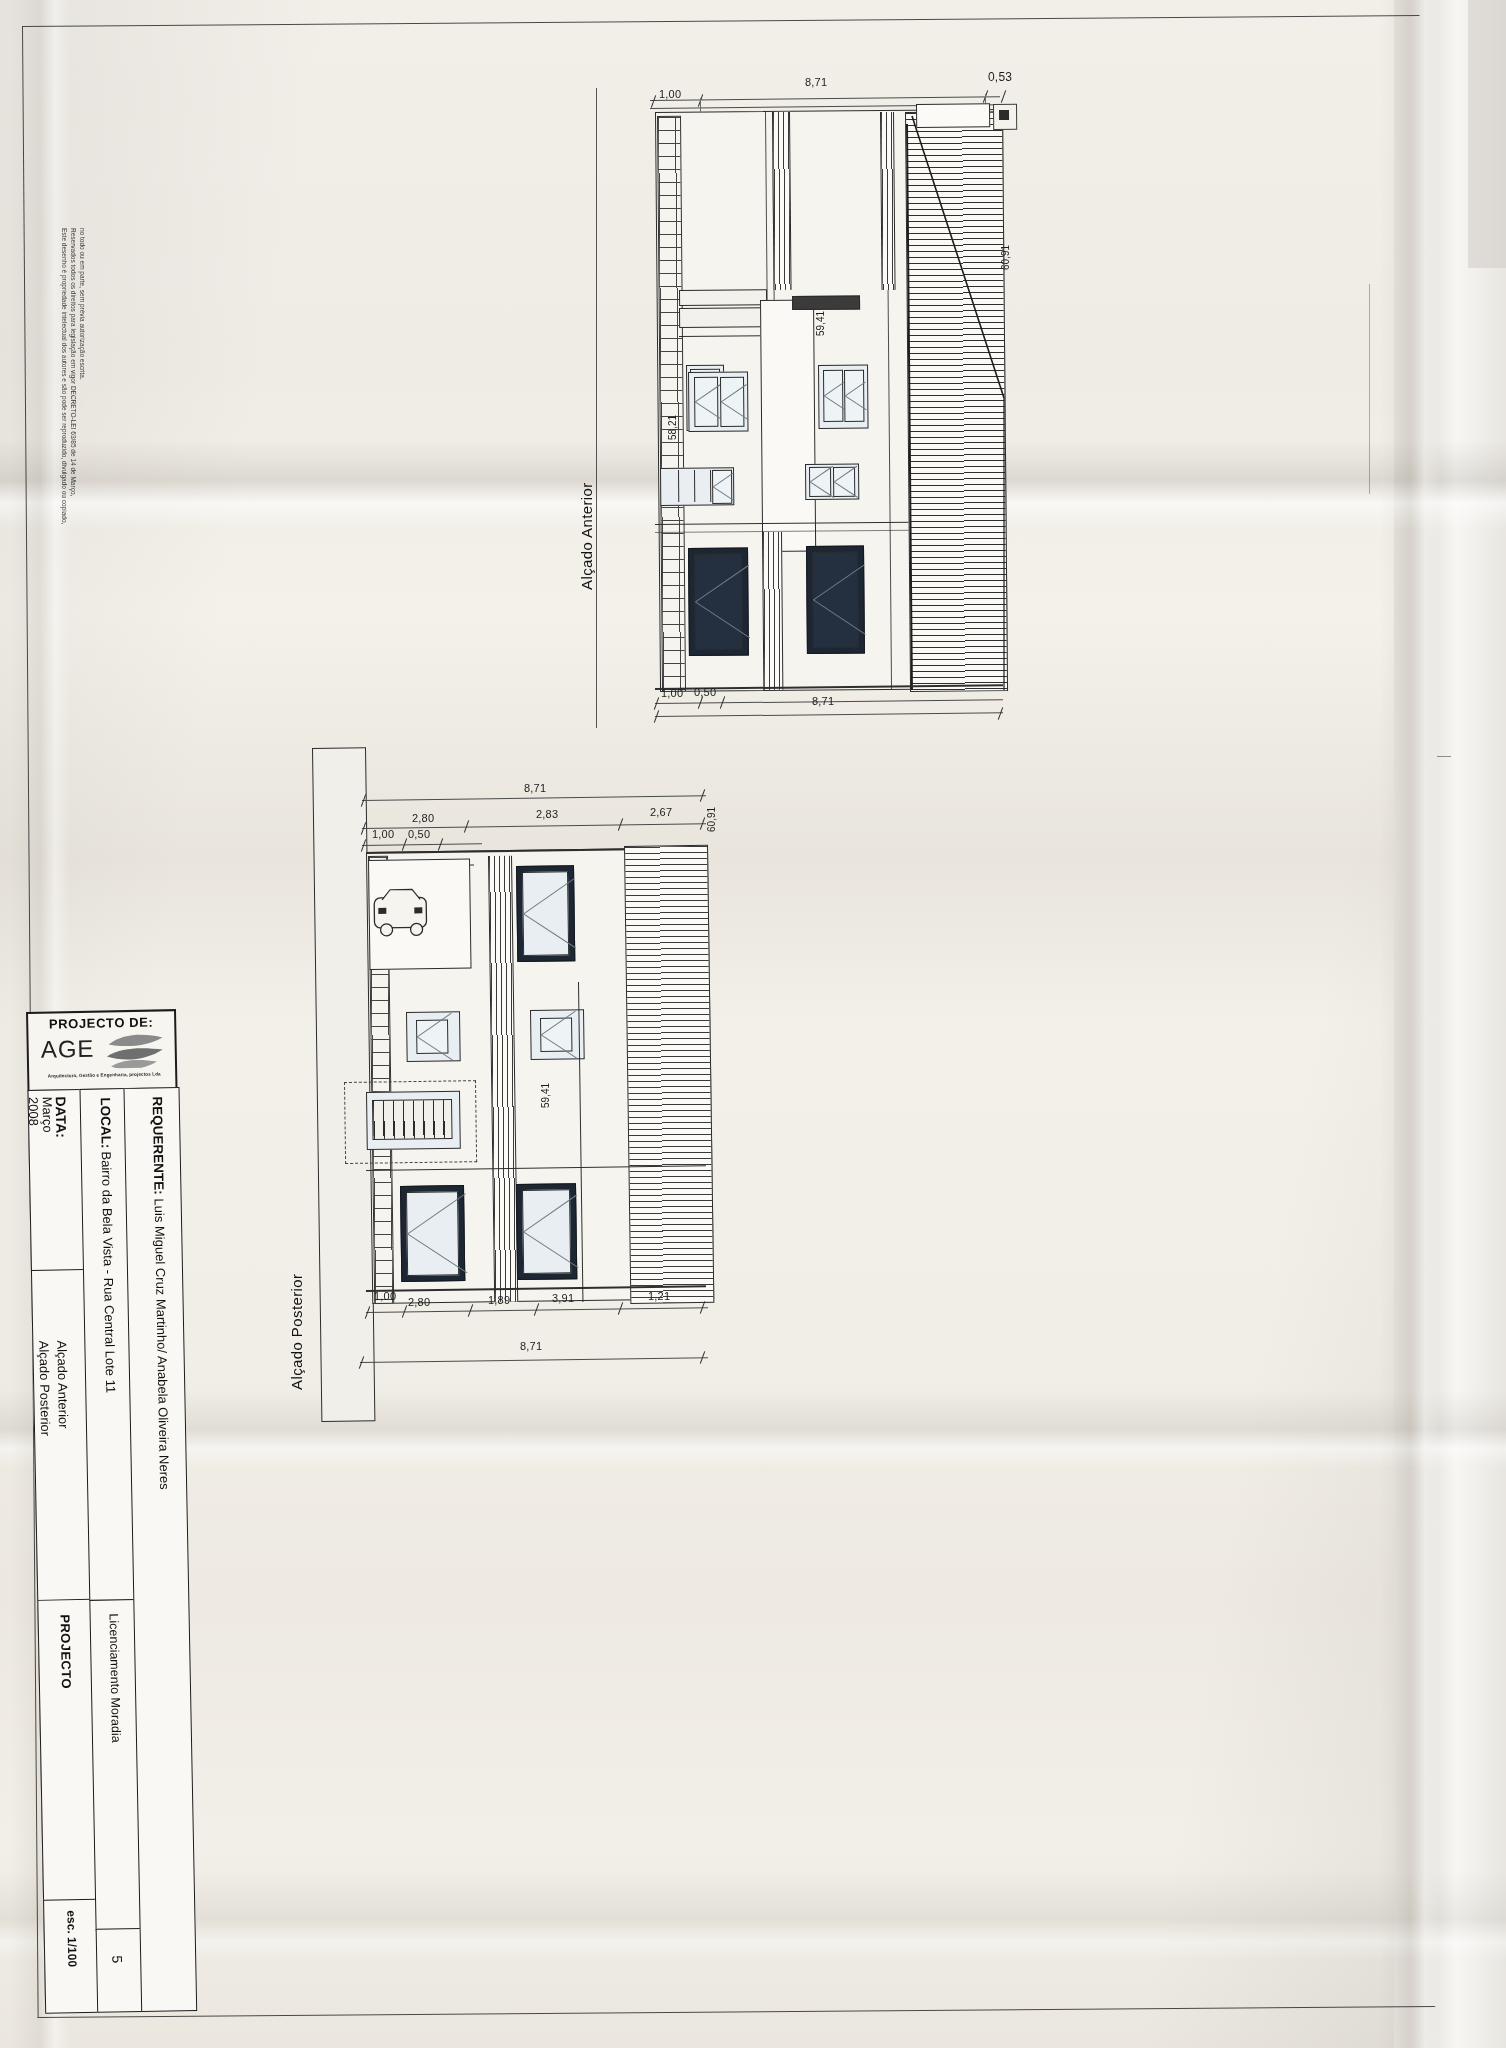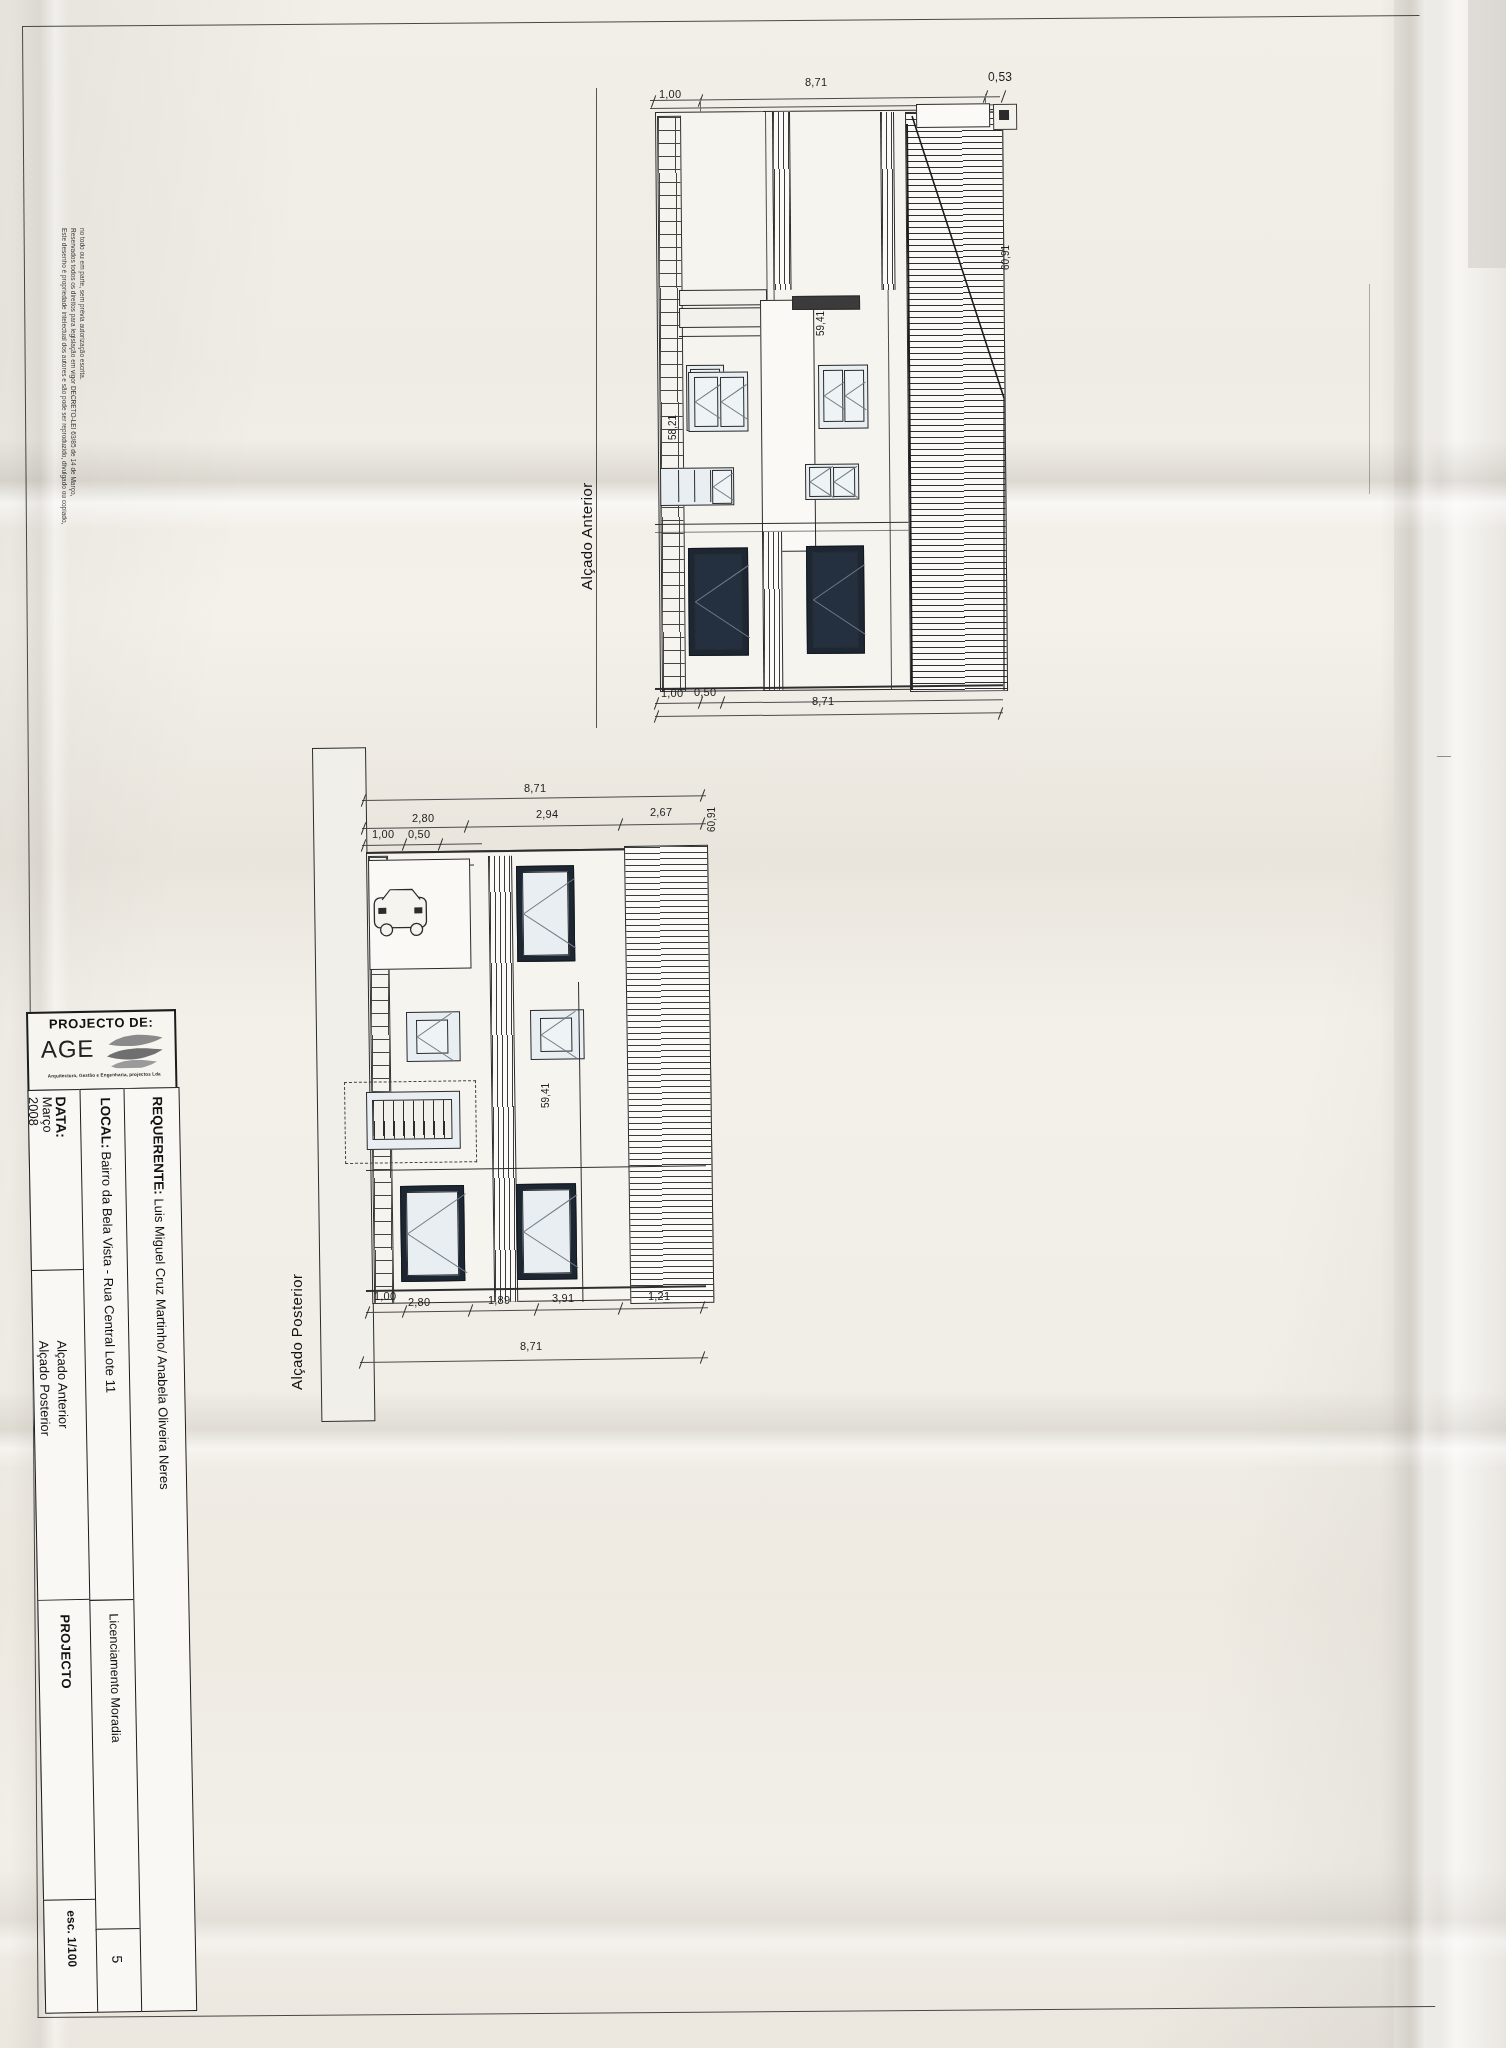--- a/index.html
+++ b/index.html
@@ -199,21 +199,21 @@
 
   <div class="facade" style="left:312px;top:748px;width:52px;height:672px;background:#f1efea;transform:rotate(-0.8deg);transform-origin:left top"></div>
 
   <div class="dimline" style="left:362px;top:800px;width:344px;transform:rotate(-0.8deg);transform-origin:left center"></div>
   <div class="dim" style="left:524px;top:782px">8,71</div>
   <div class="tick" style="left:363px;top:794px"></div>
   <div class="tick" style="left:702px;top:789px"></div>
 
   <div class="dimline" style="left:362px;top:828px;width:344px;transform:rotate(-0.8deg);transform-origin:left center"></div>
   <div class="dim" style="left:412px;top:812px">2,80</div>
-  <div class="dim" style="left:536px;top:808px">2,94</div>
+  <div class="dim" style="left:536px;top:808px">2,83</div>
   <div class="dim" style="left:650px;top:806px">2,67</div>
   <div class="tick" style="left:363px;top:822px"></div>
   <div class="tick" style="left:466px;top:820px"></div>
   <div class="tick" style="left:620px;top:818px"></div>
   <div class="tick" style="left:702px;top:817px"></div>
 
   <div class="dimline" style="left:362px;top:845px;width:120px;transform:rotate(-0.8deg);transform-origin:left center"></div>
   <div class="dim" style="left:372px;top:828px">1,00</div>
   <div class="dim" style="left:408px;top:828px">0,50</div>
   <div class="tick" style="left:363px;top:839px"></div>

